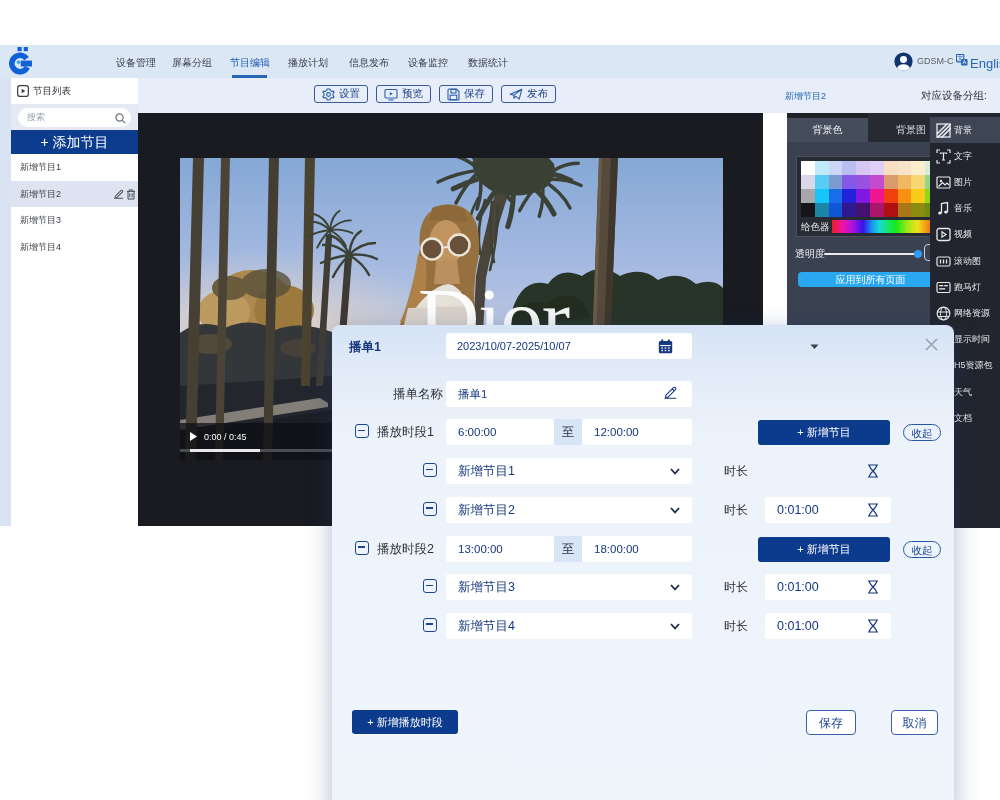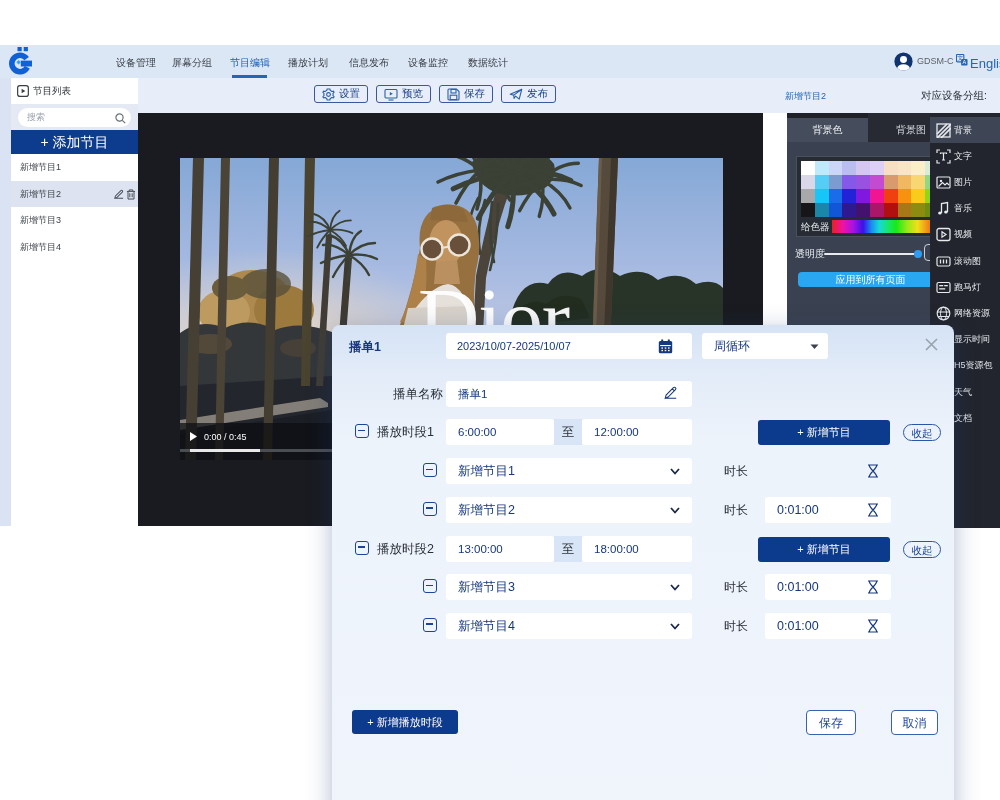--- a/index.html
+++ b/index.html
@@ -396,21 +396,20 @@
       <rect x="3.2" y="0.5" width="2" height="3.4" fill="#16387f"></rect>
         <rect x="9.8" y="0.5" width="2" height="3.4" fill="#16387f"></rect>
       <rect x="2.2" y="6" width="10.6" height="1.1" fill="#ffffff"></rect>
       <rect x="3.4" y="8.4" width="1.6" height="1.3" fill="#ffffff"></rect>
         <rect x="6.7" y="8.4" width="1.6" height="1.3" fill="#ffffff"></rect>
         <rect x="10" y="8.4" width="1.6" height="1.3" fill="#ffffff"></rect>
       <rect x="3.4" y="10.9" width="1.6" height="1.3" fill="#ffffff"></rect>
         <rect x="6.7" y="10.9" width="1.6" height="1.3" fill="#ffffff"></rect>
         <rect x="10" y="10.9" width="1.6" height="1.3" fill="#ffffff"></rect>
     </svg>
-    <div class="inp" style="left:370px;top:8px;width:126px;padding-left:12px;font-size:12px">周循环</div>
     <svg class="abs" style="left:478px;top:19px" width="9" height="6" viewBox="0 0 9 6">
         <path d="M0.5 0.5 L4.5 5 L8.5 0.5 Z" fill="#3c414a"></path>
       </svg>
     <svg class="abs" style="left:592px;top:12px" width="15" height="15" viewBox="0 0 15 15">
         <path d="M2 2 L13 13 M13 2 L2 13" stroke="#9aa2ac" stroke-width="1.6"></path>
       </svg>
 
     <div class="lbl" style="left:11px;top:56px;width:100px;text-align:right">播单名称</div>
     <div class="inp" style="left:114px;top:56px;width:246px;padding-left:12px">播单1</div>
     <svg class="abs" style="left:331px;top:60px" width="15" height="16" viewBox="0 0 17 17">

